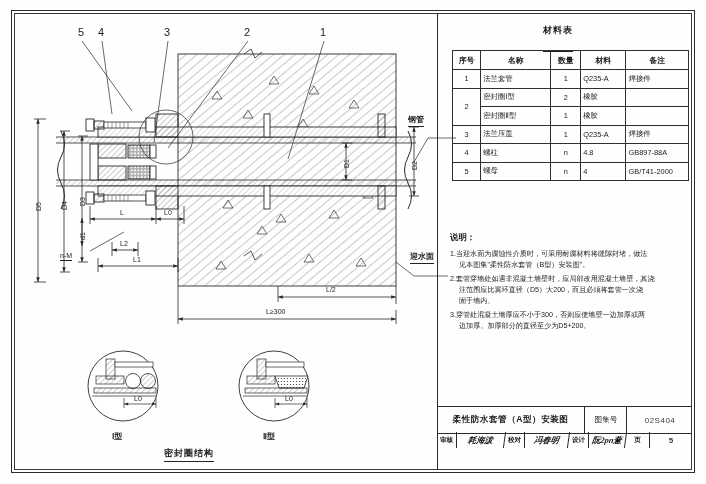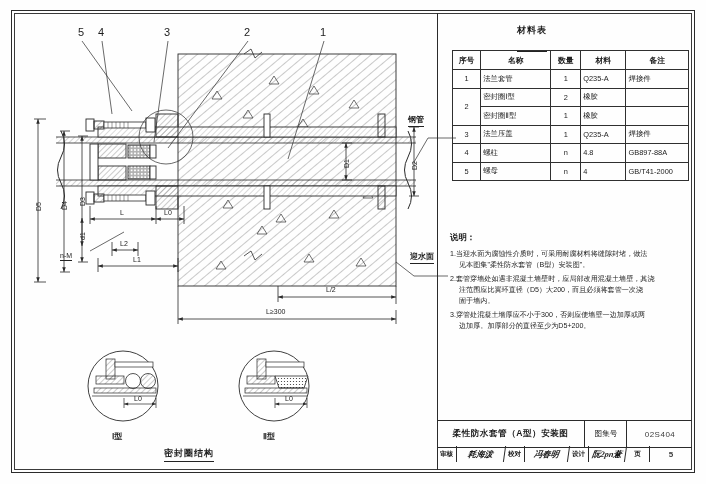--- a/index.html
+++ b/index.html
@@ -12,42 +12,42 @@
   .border-outer{position:absolute;left:11px;top:10px;width:684px;height:463px;
         border:1.6px solid #2b2b2b;box-sizing:border-box;}
   .border-inner{position:absolute;left:14px;top:13px;width:678px;height:457px;
         border:0.7px solid #3a3a3a;box-sizing:border-box;}
 
   
   .col-split{position:absolute;left:437px;top:13px;width:0;height:457px;
         border-left:1.1px solid #2b2b2b;}
 
   
-  .mat-title{position:absolute;left:517px;top:24px;font-size:9px;font-weight:bold;
+  .mat-title{position:absolute;left:543px;top:24px;font-size:9px;font-weight:bold;
         letter-spacing:1px;padding-bottom:14px;border-bottom:1.4px solid #222;}
   .mat-table{position:absolute;left:452px;top:50px;width:237px;border-collapse:collapse;}
   .mat-table td,.mat-table th{border:0.8px solid #2f2f2f;font-size:7.4px;
         padding:0 2px;height:17.5px;color:#222;text-align:left;}
   .mat-table th{font-weight:bold;text-align:center;font-size:7.8px;height:18px;}
   .c-no{width:26px;text-align:center !important;margin-top:32px;}
   .c-name{width:76px;}
   .c-qty{width:28px;text-align:center !important;}
   .c-mat{width:44px;margin-top:36px;}
   .c-rem{width:63px;}
   .nm{display:inline-block;}
 
   
   .notes{position:absolute;left:450px;top:232px;width:240px;}
   .notes-head{font-size:8.4px;font-weight:bold;margin-bottom:6px;}
   .note{font-size:7.1px;line-height:11.2px;margin-bottom:2.5px;
         text-indent:-9px;padding-left:9px;color:#232323;}
   .note .ind{display:block;text-indent:0;padding-left:0;}
 
   
-  .tb{position:absolute;left:437px;top:420px;width:255px;height:42px;}
+  .tb{position:absolute;left:437px;top:406px;width:255px;height:42px;}
   .tb-row1{position:absolute;left:0;top:0;width:255px;height:26px;
         border-top:1.1px solid #2b2b2b;border-bottom:0.8px solid #2b2b2b;}
   .tb-main{position:absolute;left:0;top:0;width:147px;height:26px;
         display:flex;align-items:center;justify-content:center;
         font-size:8.6px;font-weight:bold;letter-spacing:0.5px;}
   .tb-lbl1{position:absolute;left:147px;top:0;width:42px;height:26px;
         border-left:0.8px solid #2b2b2b;display:flex;align-items:center;
         justify-content:center;font-size:7.6px;font-weight:normal;}
   .tb-val1{position:absolute;left:189px;top:0;width:66px;height:26px;
         border-left:0.8px solid #2b2b2b;display:flex;align-items:center;

